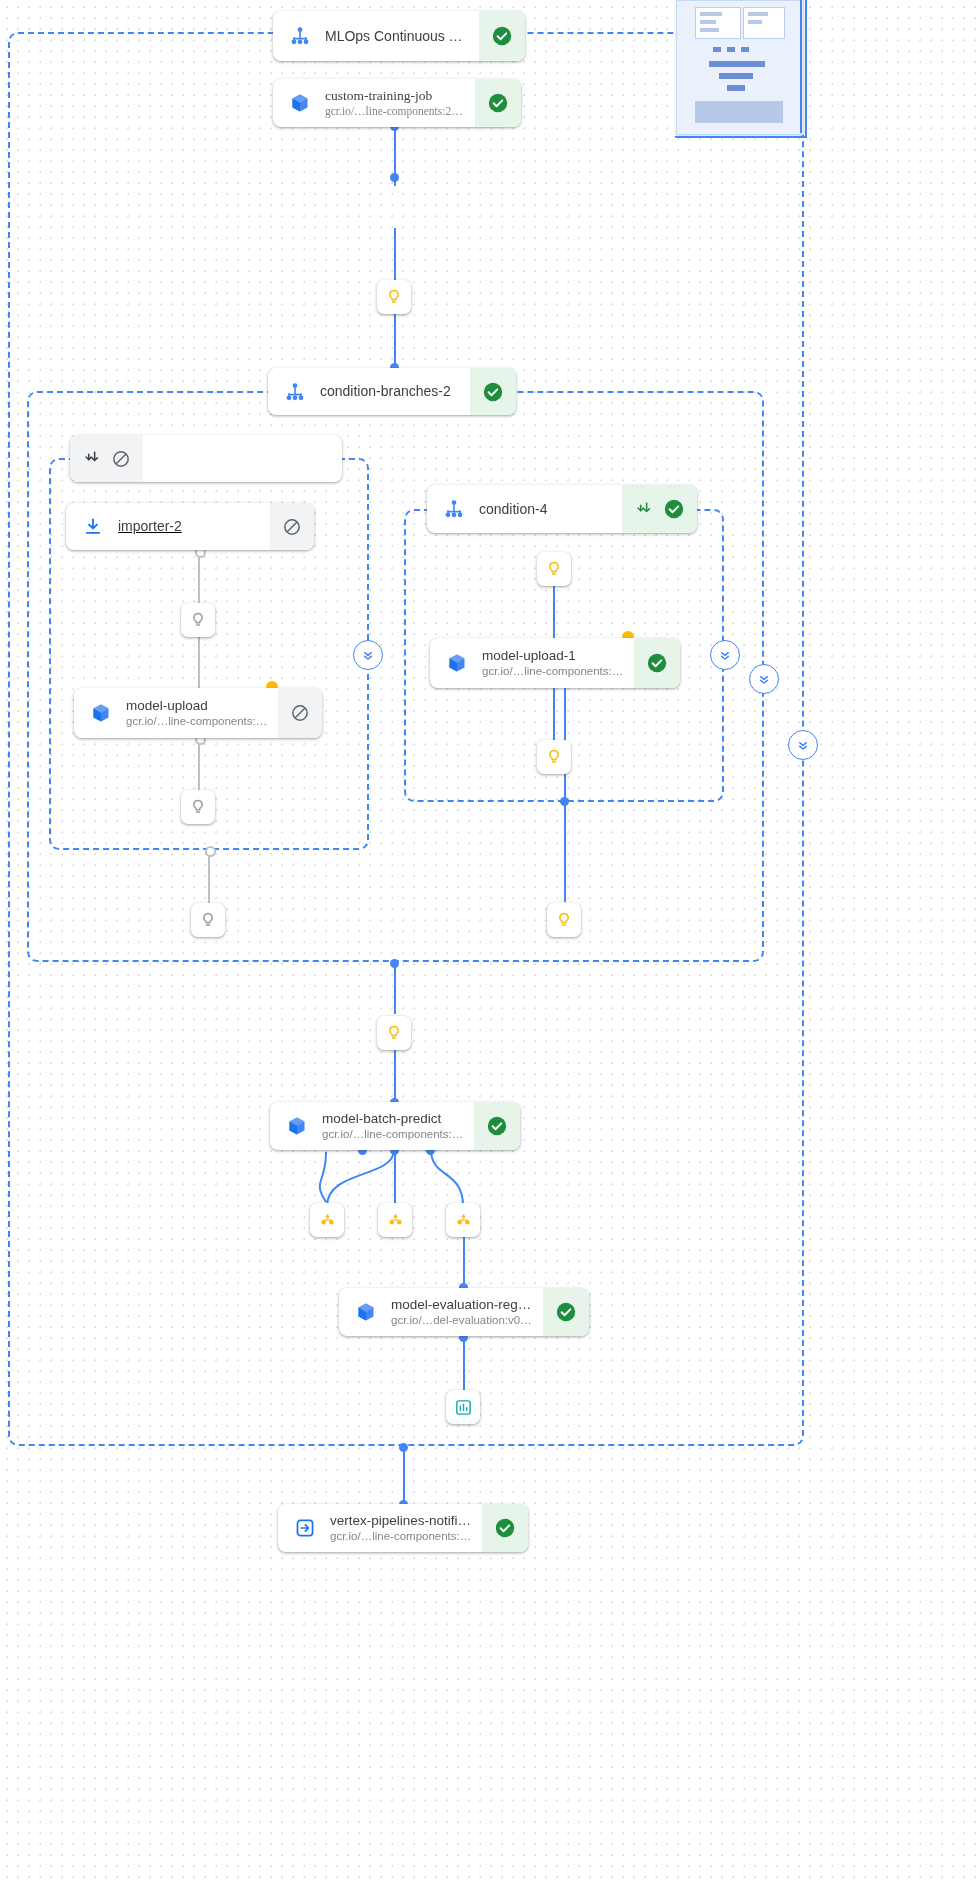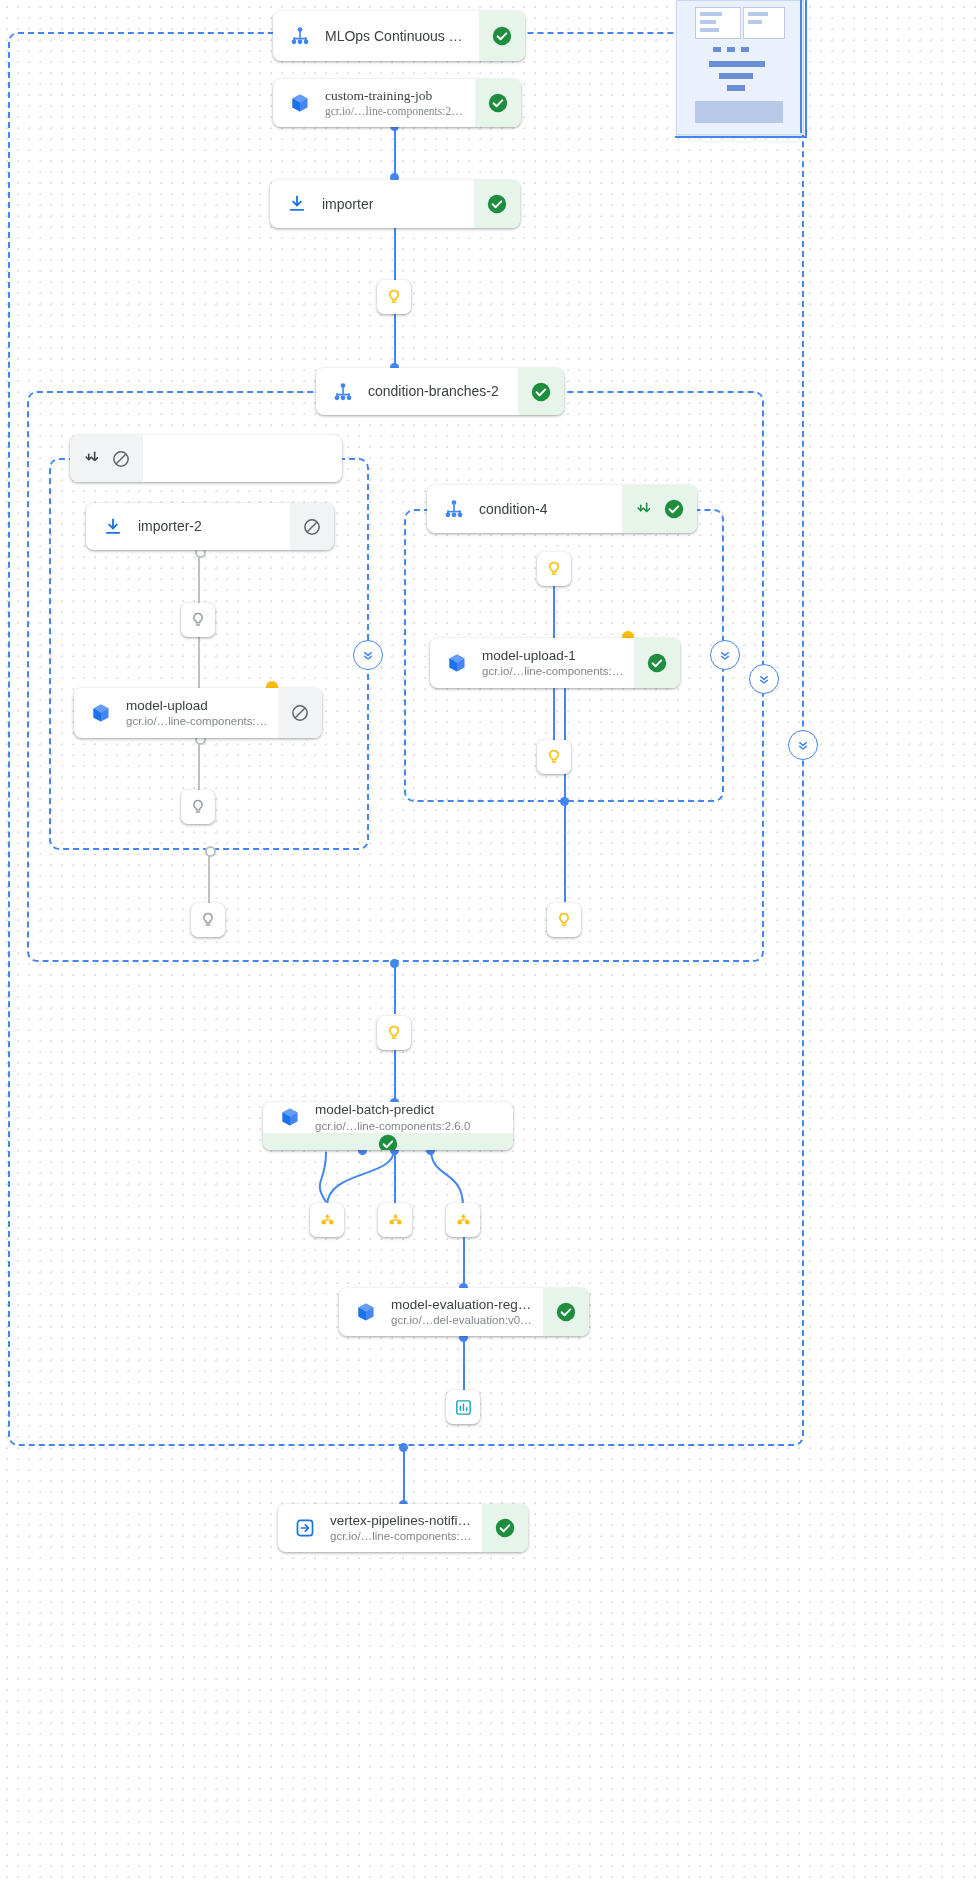--- a/index.html
+++ b/index.html
@@ -195,50 +195,29 @@
     <div class="tail ok">
       <span>
         <svg width="22" height="22" viewBox="0 0 24 24">
           <circle cx="12" cy="12" r="10" fill="#1e8e3e"></circle>
           <path d="M7.2 12.3l3.2 3.2 6.3-6.4" fill="none" stroke="#fff" stroke-width="2.1" stroke-linecap="round" stroke-linejoin="round"></path>
         </svg>
       </span>
     </div>
   </div>
 
-  <div class="node titleonly" style="left:270px;top:180px;width:250px;height:48px;">
-    <div class="body">
-      <span class="glyph">
-        <svg width="22" height="22" viewBox="0 0 24 24" fill="#1a73e8">
-          <path d="M11 3h2v8.2l3.1-3.1 1.4 1.4L12 15 6.5 9.5l1.4-1.4L11 11.2z"></path>
-          <path d="M4.5 17.4h15V19.4h-15z"></path>
-        </svg>
-      </span>
-      <span class="texts">
-        <span class="t1">importer</span>
-      </span>
-    </div>
-    <div class="tail ok">
-      <span>
-        <svg width="22" height="22" viewBox="0 0 24 24">
-          <circle cx="12" cy="12" r="10" fill="#1e8e3e"></circle>
-          <path d="M7.2 12.3l3.2 3.2 6.3-6.4" fill="none" stroke="#fff" stroke-width="2.1" stroke-linecap="round" stroke-linejoin="round"></path>
-        </svg>
-      </span>
-    </div>
-  </div>
 
   <div class="mini" style="left:377px;top:280px;">
     <svg width="18" height="18" viewBox="0 0 24 24" fill="none" stroke="#fbbc04" stroke-width="2" stroke-linecap="round">
       <path d="M12 3.2a5.5 5.5 0 0 0-3.3 9.9c.7.6 1.1 1.3 1.1 2.1v.6h4.4v-.6c0-.8.4-1.5 1.1-2.1A5.5 5.5 0 0 0 12 3.2z"></path>
       <path d="M10 18.6h4"></path>
     </svg>
   </div>
 
-  <div class="node titleonly" style="left:268px;top:368px;width:248px;height:47px;margin-left:48px;">
+  <div class="node titleonly" style="left:268px;top:368px;width:248px;height:47px;">
     <div class="body">
       <span class="glyph">
         <svg width="22" height="22" viewBox="0 0 24 24" fill="#4285f4">
           <circle cx="12" cy="5" r="2.6"></circle>
           <path d="M5.4 14h13.2v1.8H5.4z"></path>
             <path d="M11.1 6.8h1.8V15h-1.8z"></path>
           <path d="M4.5 13.4h1.8v3.2H4.5z"></path>
             <path d="M17.7 13.4h1.8v3.2h-1.8z"></path>
           <circle cx="5.4" cy="18.3" r="2.6"></circle>
             <circle cx="12" cy="18.3" r="2.6"></circle>
@@ -271,21 +250,21 @@
       </span>
       <span>
         <svg width="20" height="20" viewBox="0 0 24 24" fill="none" stroke="#5f6368" stroke-width="1.8">
           <circle cx="12" cy="12" r="8.6"></circle>
             <path d="M6 18L18 6"></path>
         </svg>
       </span>
     </div>
   </div>
 
-  <div class="node titleonly" style="left:86px;top:503px;width:248px;height:47px;">
+  <div class="node titleonly" style="left:66px;top:503px;width:248px;height:47px;text-decoration:underline;">
     <div class="body">
       <span class="glyph">
         <svg width="22" height="22" viewBox="0 0 24 24" fill="#1a73e8">
           <path d="M11 3h2v8.2l3.1-3.1 1.4 1.4L12 15 6.5 9.5l1.4-1.4L11 11.2z"></path>
           <path d="M4.5 17.4h15V19.4h-15z"></path>
         </svg>
       </span>
       <span class="texts">
         <span class="t1">importer-2</span>
       </span>
@@ -428,21 +407,21 @@
     </svg>
   </div>
 
   <div class="mini" style="left:377px;top:1016px;">
     <svg width="18" height="18" viewBox="0 0 24 24" fill="none" stroke="#fbbc04" stroke-width="2" stroke-linecap="round">
       <path d="M12 3.2a5.5 5.5 0 0 0-3.3 9.9c.7.6 1.1 1.3 1.1 2.1v.6h4.4v-.6c0-.8.4-1.5 1.1-2.1A5.5 5.5 0 0 0 12 3.2z"></path>
       <path d="M10 18.6h4"></path>
     </svg>
   </div>
 
-  <div class="node" style="left:263px;top:1102px;width:250px;height:48px;flex-direction:column;">
+  <div class="node" style="left:270px;top:1102px;width:250px;height:48px;">
     <div class="body">
       <span class="glyph">
         <svg width="22" height="22" viewBox="0 0 24 24">
           <path d="M12 2.6l8.2 4.6v9.6L12 21.4 3.8 16.8V7.2z" fill="#4285f4"></path>
           <path d="M12 2.6l8.2 4.6L12 12 3.8 7.2z" fill="#669df6"></path>
           <path d="M12 12v9.4L3.8 16.8V7.2z" fill="#1a73e8"></path>
         </svg>
       </span>
       <span class="texts">
         <span class="t1">model-batch-predict</span>

